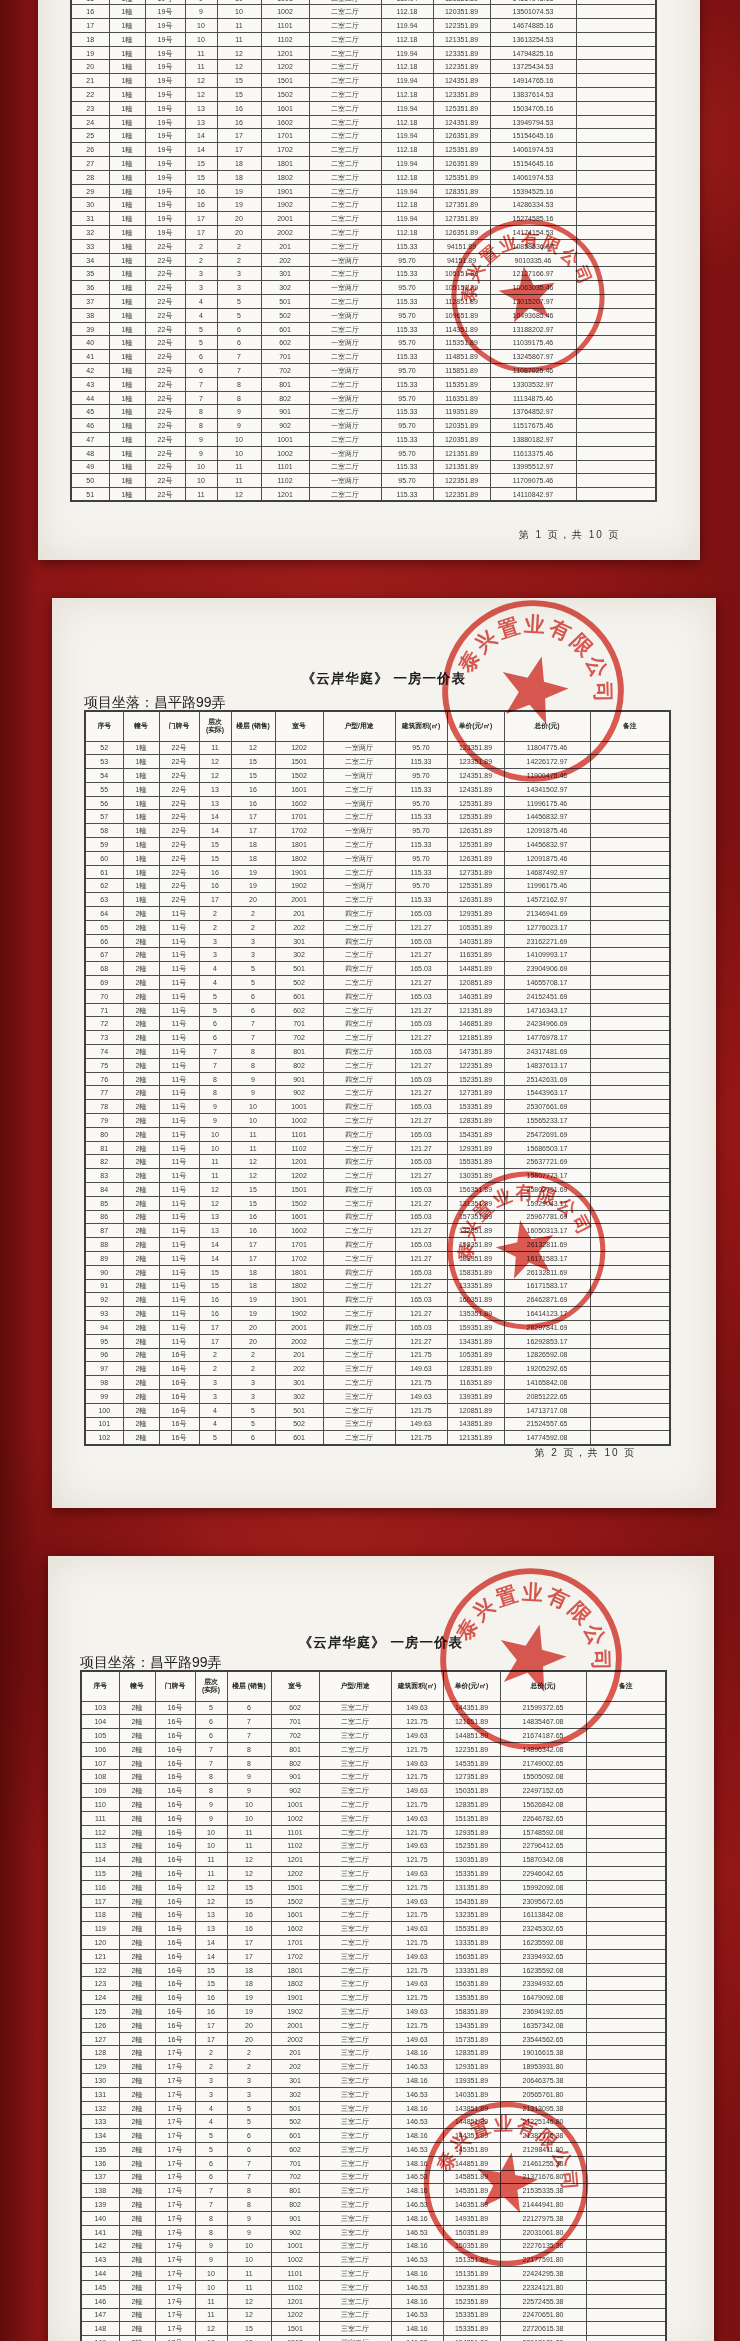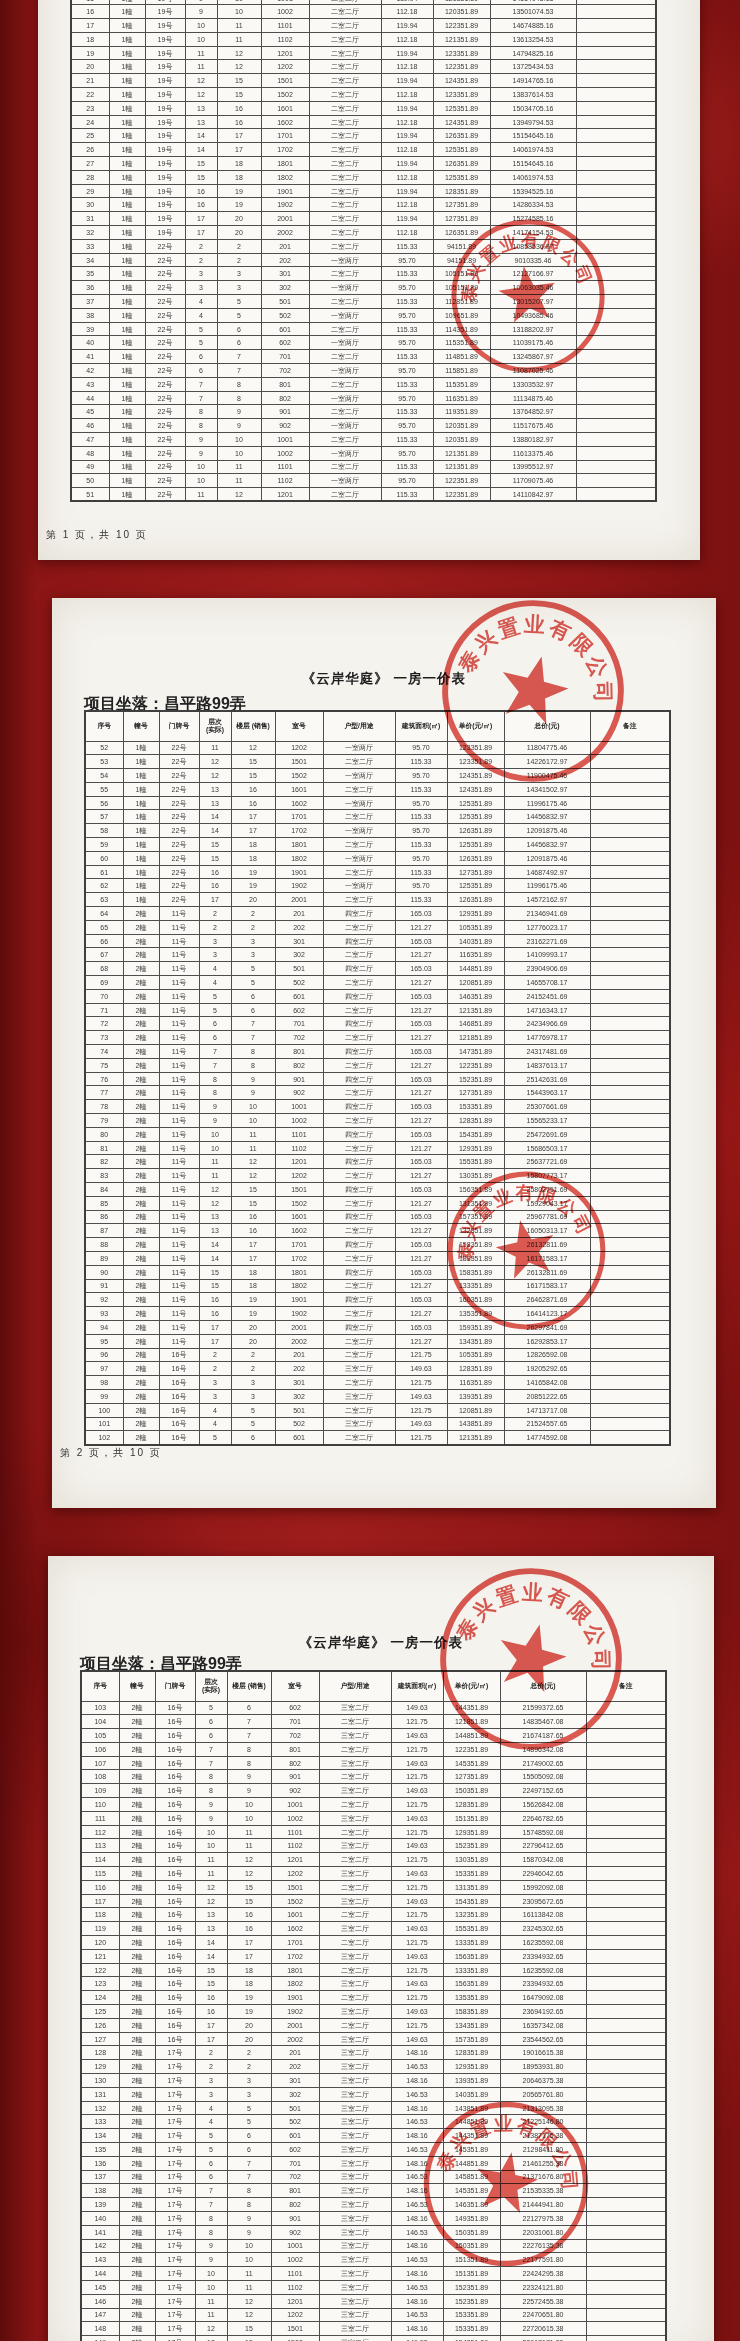--- a/index.html
+++ b/index.html
@@ -16,23 +16,23 @@
   .page {
     position:absolute; background:#f5f3ee;
     box-shadow:0 3px 12px rgba(40,0,0,.55), inset 0 0 42px rgba(120,90,50,.14);
   }
   #page1 { left:38px;  top:-40px;  width:662px; height:600px; }
   #page2 { left:52px;  top:598px;  width:664px; height:910px; }
   #page3 { left:48px;  top:1556px; width:666px; height:800px; }
 
   .doc-title { position:absolute; left:0; width:100%; text-align:center;
     font-size:13.5px; font-weight:bold; color:#1d1d1d; letter-spacing:1px; }
-  .loc { position:absolute; left:32px; font-size:16px; font-weight:bold; color:#222;text-align:right; }
-  .pfooter { position:absolute; left:0; width:88%; text-align:left;
-    font-size:10px; color:#333; letter-spacing:2px;padding-left:8px; }
+  .loc { position:absolute; left:32px; font-size:14px; font-weight:normal; color:#222;text-align:right; }
+  .pfooter { position:absolute; left:0; width:88%; text-align:right;
+    font-size:10px; color:#333; letter-spacing:2px; }
 
   table.price { position:absolute; left:32px; border-collapse:collapse; table-layout:fixed;
     width:585px; border:2px solid #3f3f3f; background:#faf9f5; }
   .price th, .price td { border:1px solid #4e4e4e; text-align:center; vertical-align:middle;
     padding:0; overflow:hidden; }
   .price th { font-size:6.8px; line-height:1.15; font-weight:bold; color:#1f1f1f; white-space:pre-line; }
   .price thead tr { height:30px; }
   .price td { font-size:7px; line-height:1; color:#3a3a3a; white-space:nowrap; }
   .price tbody tr { height:13.8px; }
 

